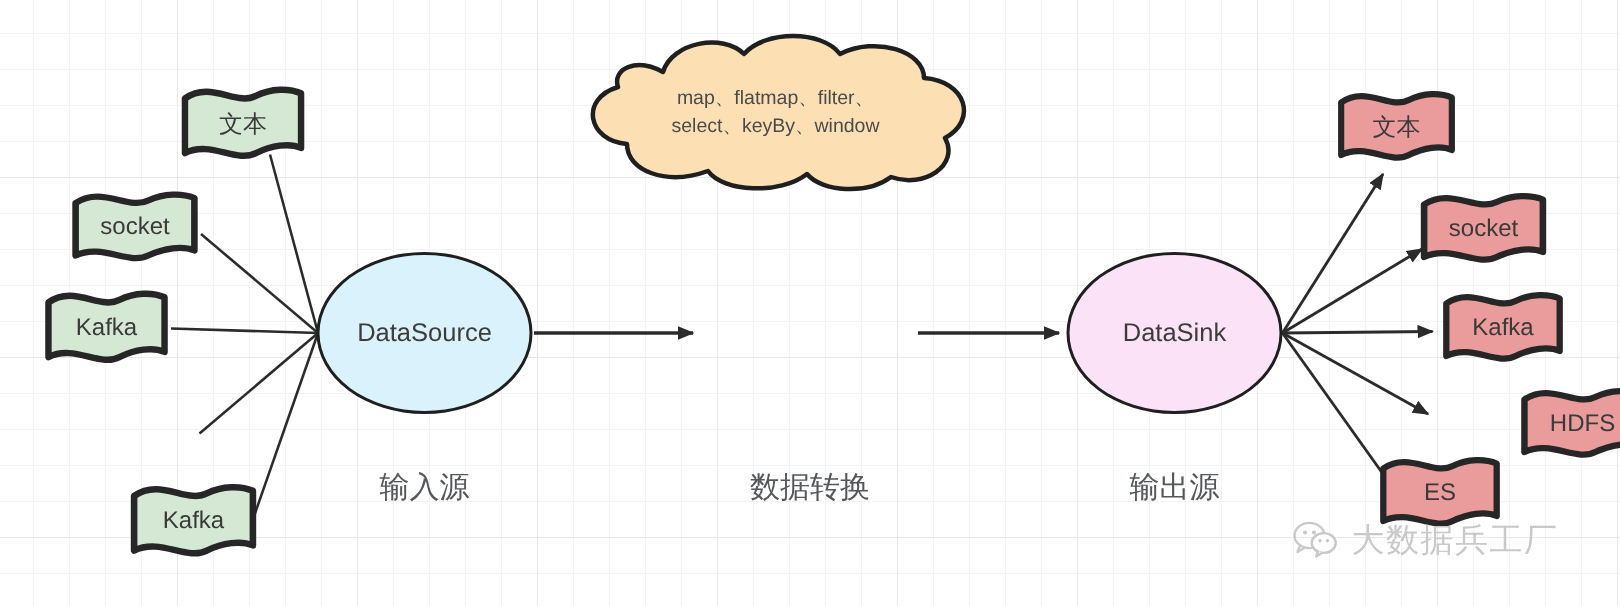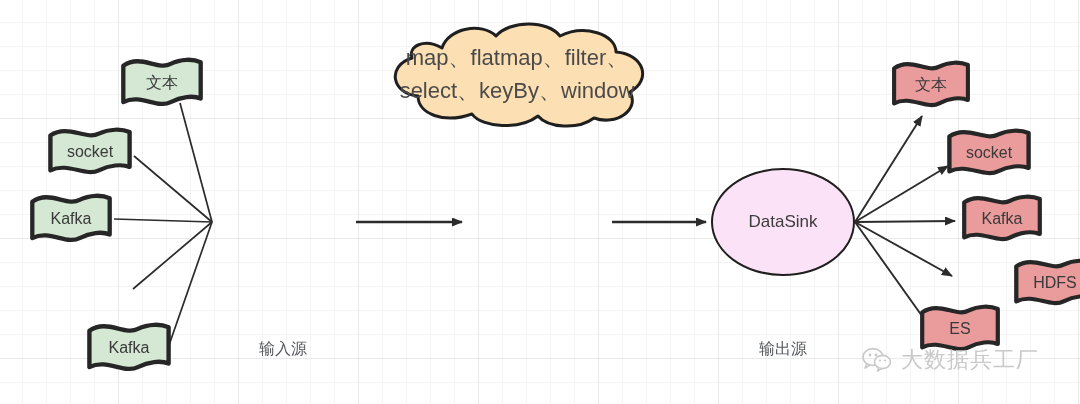--- a/index.html
+++ b/index.html
@@ -30,29 +30,28 @@
     color:#3c3c3c;font-size:17px;
   }
   .flag{display:block;}
   .flag-label{
     position:absolute;left:0;top:0;width:100%;height:100%;
     display:flex;align-items:center;justify-content:center;
     color:#3a3a3a;font-size:16px;pointer-events:none;
   }
   .flagwrap{position:absolute;}
   .cap{
-    position:absolute;text-align:center;color:#55575b;font-size:16px;
+    position:absolute;text-align:center;color:#55575b;font-size:20px;
     white-space:nowrap;
-    margin-top:28px;
   }
   .cloudwrap{position:absolute;}
   .cloud-text{
     position:absolute;left:0;top:0;width:100%;height:100%;
     display:flex;flex-direction:column;align-items:center;justify-content:center;
-    color:#4a4a4a;font-size:22px;line-height:1.5;white-space:nowrap;
+    color:#4a4a4a;font-size:13px;line-height:1.5;white-space:nowrap;
   }
   .wm{
     position:absolute;display:flex;align-items:center;gap:9px;
     color:#c9c9c9;font-size:22px;letter-spacing:1px;
     font-family:"DejaVu Sans",sans-serif;
   }
 </style>
 </head>
 <body>
 
@@ -90,22 +89,26 @@
                C266,36 274,62 252,74 C262,92 238,108 216,100 C200,112 170,110 160,98
                C142,112 104,110 94,96 C66,106 40,96 40,78 C14,76 8,48 34,40
                C30,28 46,20 64,30 Z" fill="#fce0b4" stroke="#1f1f1f" stroke-width="3" stroke-linejoin="round"></path>
     </svg>
     <div class="cloud-text">
       <span>map、flatmap、filter、</span>
       <span>select、keyBy、window</span>
     </div>
   </div>
 
+  <div class="node circle" style="left:211px;top:168px;width:144px;height:108px;background:#d9f2fb;">
+    <span>DataSource</span>
+  </div>
   <div class="cap" style="left:223px;top:311px;width:120px;">输入源</div>
 
+  <div class="cap" style="left:480px;top:311px;width:120px;">数据转换</div>
 
   <div class="node circle" style="left:711px;top:168px;width:144px;height:108px;background:#fbe2f7;text-align:center;">
     <span>DataSink</span>
   </div>
   <div class="cap" style="left:723px;top:311px;width:120px;">输出源</div>
 
   <div class="flagwrap" style="left:119px;top:57px;width:86px;height:52px;">
     <svg class="flag" width="86" height="52" viewBox="0 0 100 60" preserveAspectRatio="none">
       <path d="M5,10 C25,-4 45,16 60,8 C72,2 86,2 95,6 L95,48 C86,44 72,46 60,52 C45,60 25,42 5,52 Z" fill="#d5e8d4" stroke="#262626" stroke-width="5" stroke-linejoin="round"></path>
     </svg>

